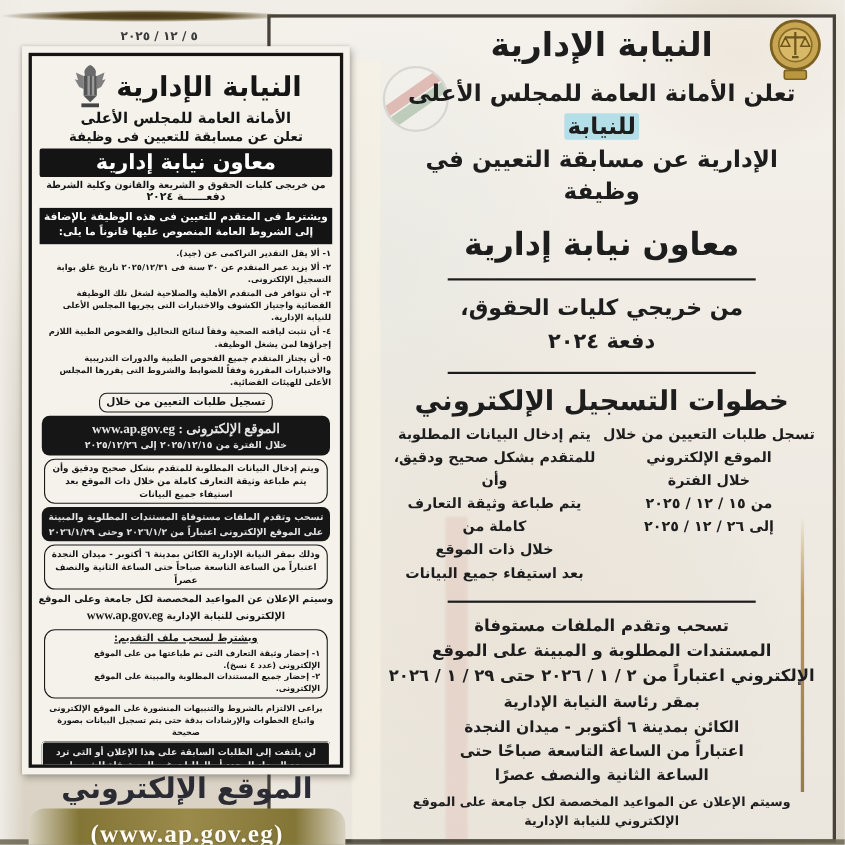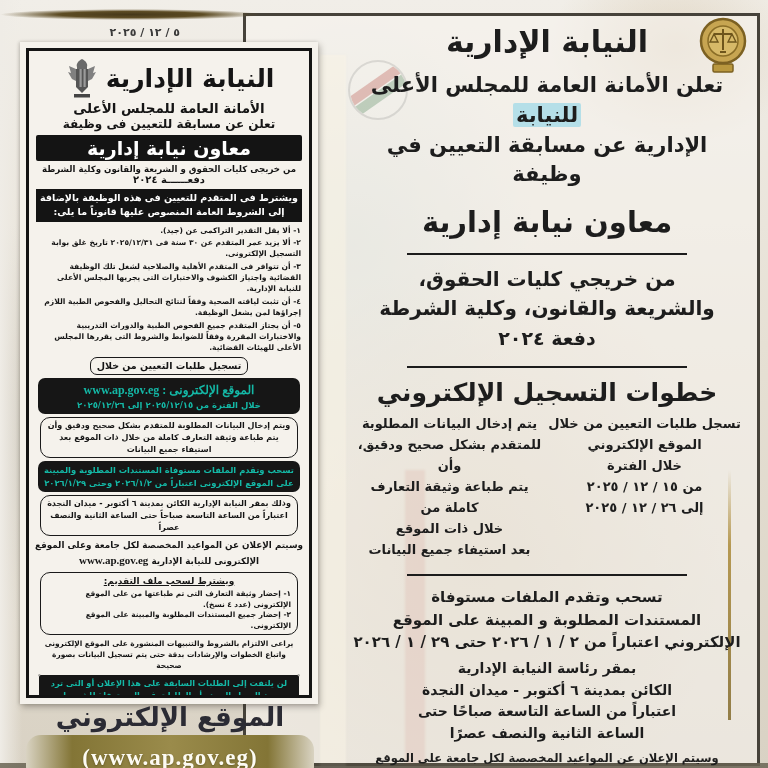--- a/index.html
+++ b/index.html
@@ -48,21 +48,21 @@
   .clip-banner{background:#141414;color:#fff;font-weight:bold;margin:4px 2px 3px;padding:2px 4px;}
   .clip-banner.job{font-size:19px;border-radius:2px;}
   .clip-banner.cond{font-size:9.5px;line-height:1.5;text-align:center;}
   .clip-elig{font-size:8.6px;font-weight:bold;white-space:nowrap;}
   .clip-batch{font-size:10px;font-weight:bold;}
   .clip-list{font-size:7.6px;font-weight:bold;text-align:right;line-height:1.5;padding:0 3px;margin-top:2px;}
   .clip-list div{margin-bottom:1px;}
   .clip-roundbox{border:1.5px solid #1a1a1a;border-radius:10px;font-size:8px;font-weight:bold;
     padding:2px 6px;margin:3px 6px;line-height:1.45;}
   .clip-roundbox.reg{font-size:9.5px;width:55%;margin:3px auto;border-radius:7px;padding:1px 4px;}
-  .clip-blackbox{background:#161616;color:#14b8a6;border-radius:7px;font-weight:bold;
+  .clip-blackbox{background:#161616;color:#e5e5e5;border-radius:7px;font-weight:bold;
     padding:3px 6px;margin:3px 4px;line-height:1.5;}
   .clip-blackbox .web1{font-size:12px;font-family:"Liberation Serif","DejaVu Serif",serif;}
   .clip-blackbox .web2{font-size:8.5px;}
   .clip-blackbox.files{font-size:8.4px;}
   .clip-schedule{font-size:8.8px;font-weight:bold;line-height:1.5;margin-top:2px;}
   .clip-schedule .latin{font-family:"Liberation Serif","DejaVu Serif",serif;font-size:11px;}
   .wd-title{font-size:9px;text-decoration:underline;margin-bottom:1px;}
   .clip-roundbox.withdraw{text-align:right;font-size:7.4px;}
   .clip-roundbox.withdraw .wd-title{text-align:center;}
   .clip-compliance{font-size:7.4px;font-weight:bold;line-height:1.5;margin:2px 8px;}
@@ -178,21 +178,20 @@
   <div class="p-title">النيابة الإدارية</div>
   <div class="p-announce">
     <span>تعلن الأمانة العامة للمجلس الأعلى </span><span class="hl">للنيابة</span>
     <br>
     <span>الإدارية عن مسابقة التعيين في وظيفة</span>
   </div>
   <div class="p-job">معاون نيابة إدارية</div>
   <div class="p-sep"></div>
   <div class="p-elig">
     <div>من خريجي كليات الحقوق،</div>
-    <div>والشريعة والقانون، وكلية الشرطة</div>
     <div class="p-batch">دفعة ٢٠٢٤</div>
   </div>
   <div class="p-sep"></div>
   <div class="p-steps-heading">خطوات التسجيل الإلكتروني</div>
   <div class="p-steps">
     <div class="col">
       <div>تسجل طلبات التعيين من خلال</div>
       <div>الموقع الإلكتروني</div>
       <div>خلال الفترة</div>
       <div>من ١٥ / ١٢ / ٢٠٢٥</div>

